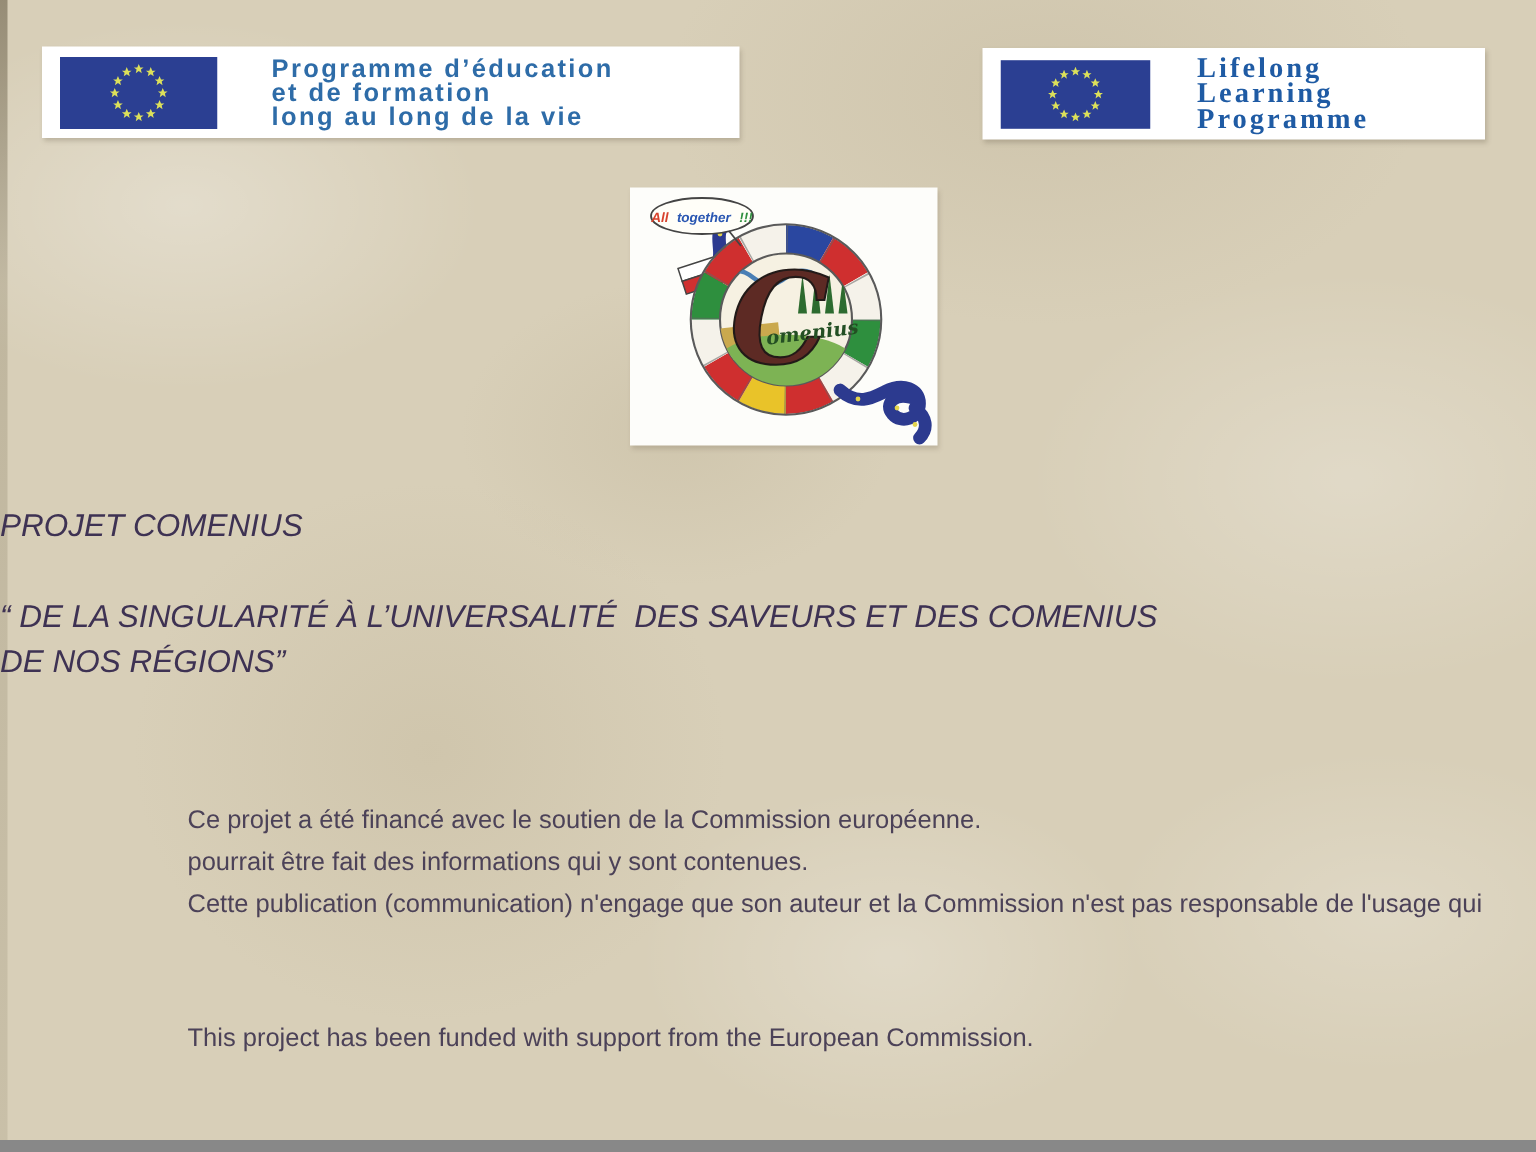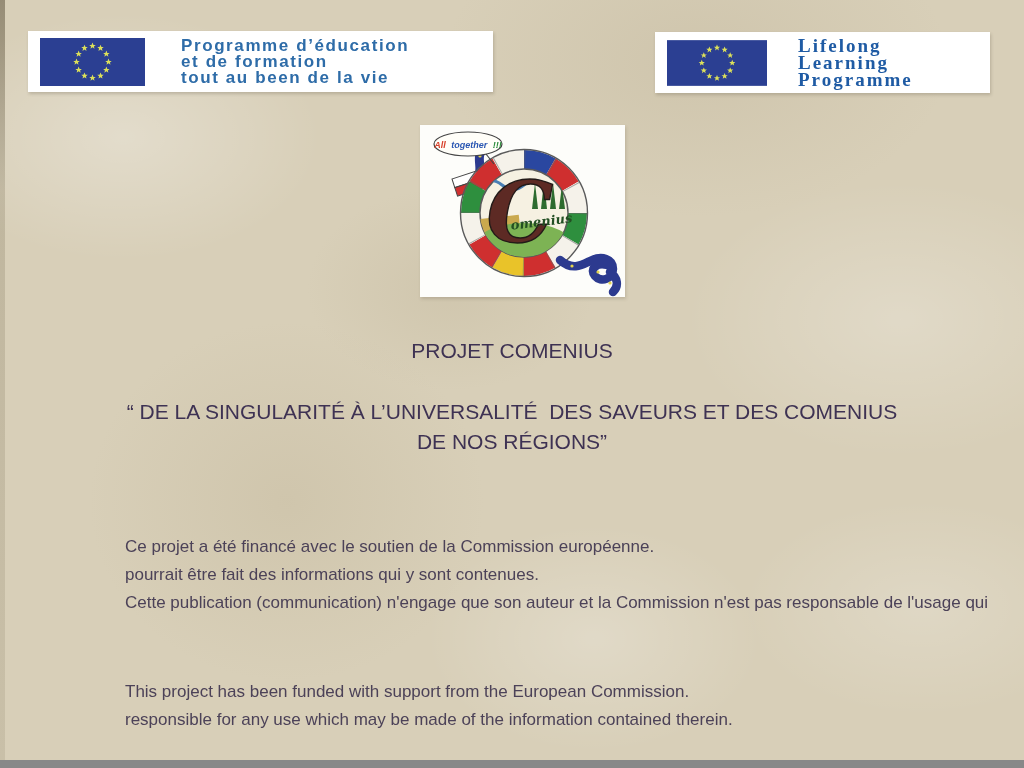--- a/index.html
+++ b/index.html
@@ -21,22 +21,22 @@
   .logo-box{position:absolute;background:#ffffff;display:flex;align-items:center;
     box-shadow:1px 2px 3px rgba(110,100,80,.30);}
   .logo-box.left{left:28px;top:31px;width:465px;height:61px;}
   .logo-box.right{left:655px;top:32px;width:335px;height:61px;font-family:Liberation Serif, serif;}
   .flag-wrap{flex:0 0 auto;margin-left:12px;line-height:0;}
   .logo-text{font-weight:bold;}
   .logo-text.fr{color:#2e6ca8;margin-left:36px;font-size:17px;line-height:16px;letter-spacing:1.6px;}
   .logo-text.en{color:#1f5ba4;margin-left:31px;font-size:19px;line-height:17px;letter-spacing:2px;}
   .comenius-box{position:absolute;left:420px;top:125px;width:205px;height:172px;background:#fdfdfa;
     box-shadow:1px 2px 3px rgba(110,100,80,.25);}
-  .title{position:absolute;left:0;top:336px;width:1024px;text-align:center;
-    color:#3e3253;font-size:21px;line-height:30px;font-weight:400;}
+  .title{position:absolute;left:0;top:336px;width:1024px;
+    color:#3e3253;font-size:21px;line-height:30px;font-weight:400;font-style:italic;}
   .title .t1{margin-bottom:31px;}
   .title div{white-space:pre;}
   .para{position:absolute;left:86px;color:#4c4258;font-size:17px;line-height:28px;margin-left:39px;}
   .para.french{top:533px;}
   .para.english{top:678px;}
   .para div{white-space:pre;}
 </style>
 </head>
 <body>
 
@@ -63,21 +63,21 @@
           <use href="#st" x="44.5" y="37.86"></use>
         <use href="#st" x="38.64" y="32"></use>
           <use href="#st" x="36.5" y="24"></use>
         <use href="#st" x="38.64" y="16"></use>
           <use href="#st" x="44.5" y="10.14"></use>
       </svg>
     </span>
     <div class="logo-text fr">
       <div>Programme d’éducation</div>
       <div>et de formation</div>
-      <div>tout au been de la vie</div>
+      <div>long au long de la vie</div>
     </div>
   </div>
 
   <div class="logo-box right">
     <span class="flag-wrap">
       <svg width="100" height="48" viewBox="0 0 105 48">
         <rect width="105" height="48" fill="#2b3f92"></rect>
         <use href="#st" x="52.5" y="8"></use>
           <use href="#st" x="60.5" y="10.14"></use>
         <use href="#st" x="66.36" y="16"></use>
@@ -180,15 +180,14 @@
   </div>
 
   <div class="para french">
     <div>Ce projet a été financé avec le soutien de la Commission européenne.</div>
     <div>pourrait être fait des informations qui y sont contenues.</div>
     <div>Cette publication (communication) n'engage que son auteur et la Commission n'est pas responsable de l'usage qui</div>
   </div>
 
   <div class="para english">
     <div>This project has been funded with support from the European Commission.</div>
-    <div>responsible for any use which may be made of the information contained therein.</div>
   </div>
 </div>
 
 </body></html>

